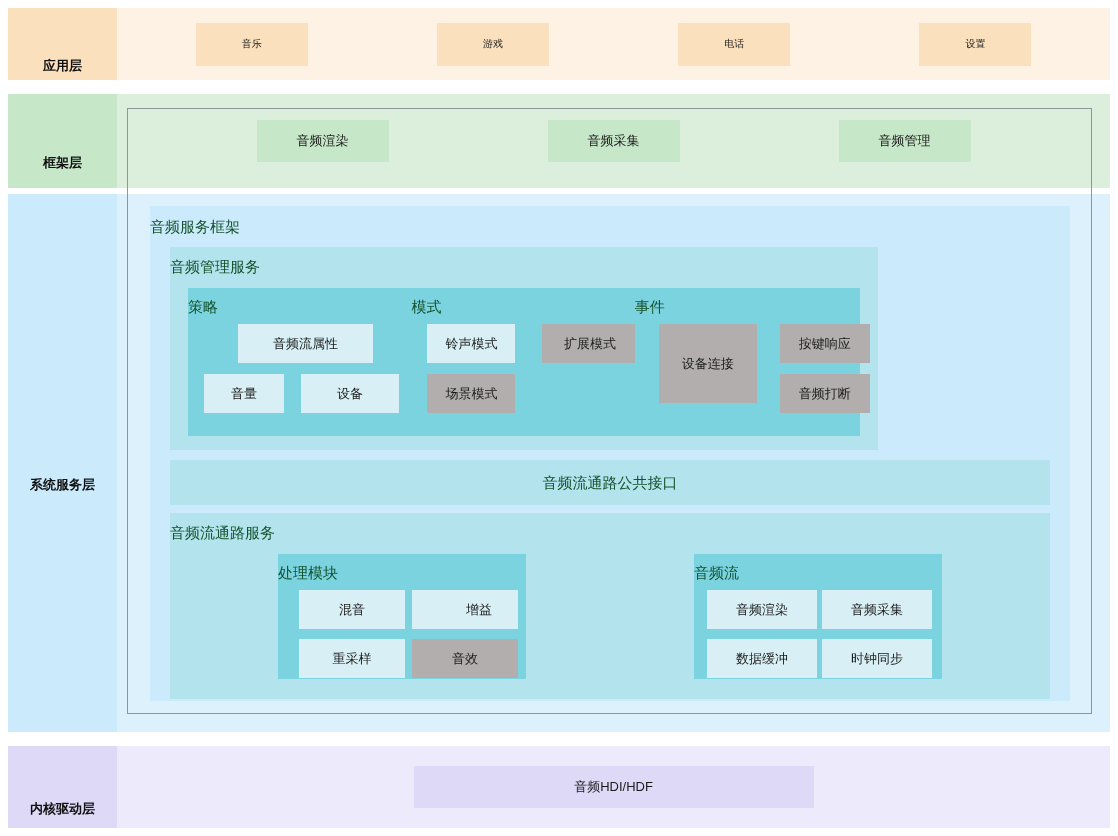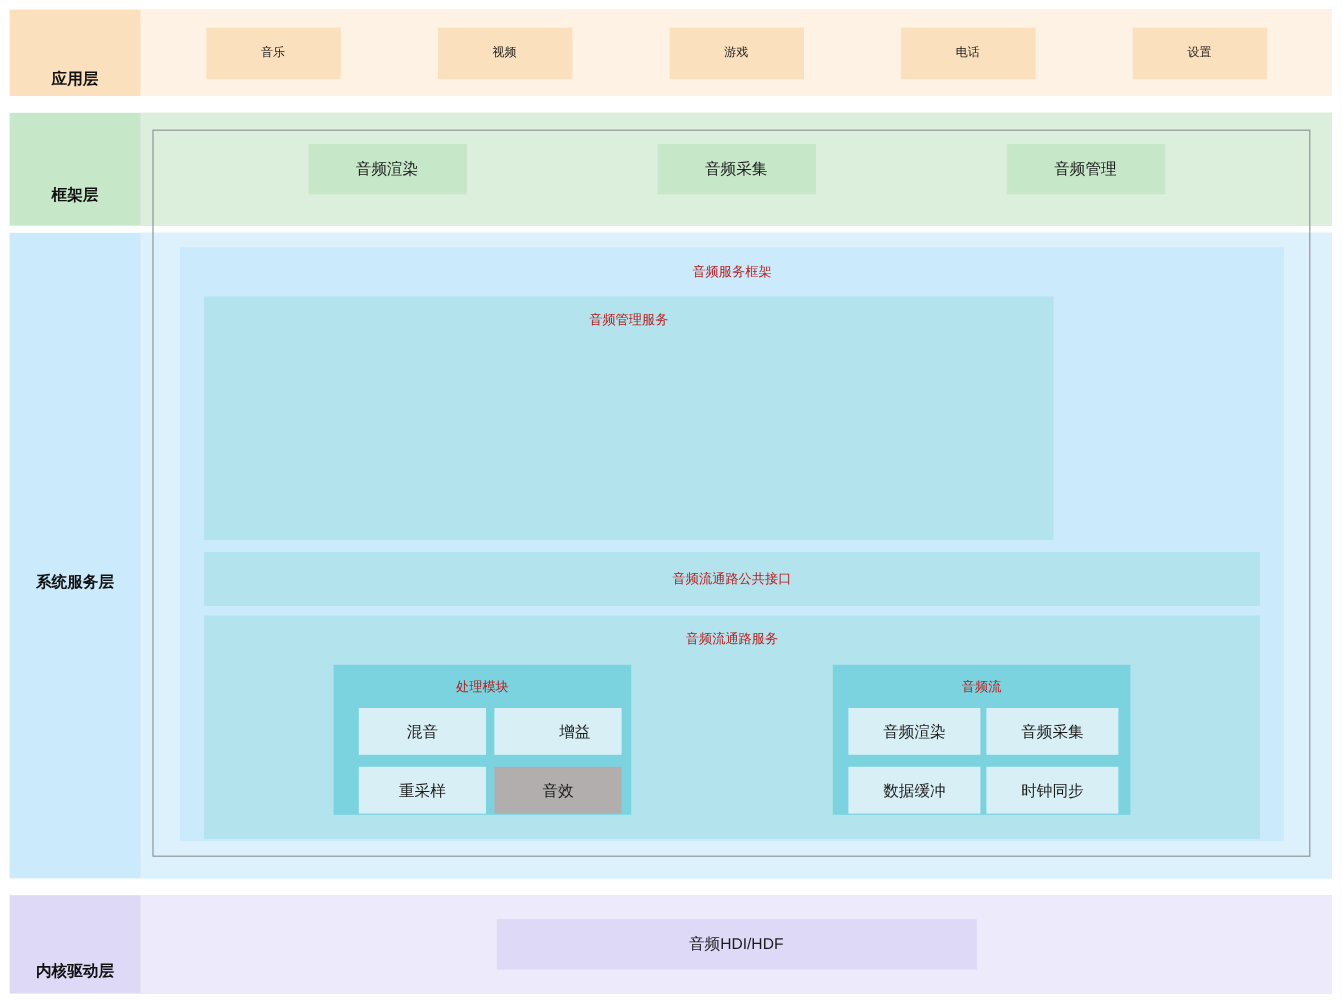--- a/index.html
+++ b/index.html
@@ -148,23 +148,22 @@
     position: absolute;
     left: 150px;
     top: 206px;
     width: 920px;
     height: 495px;
     background: #cbeafb;
     box-sizing: border-box;
     padding-top: 10px;
   }
   .box-title {
-    text-align: center;
-    font-size: 11px;
-    color: #b91c1c;
+    font-size: 15px;
+    color: #14532d;
     line-height: 22px;
   }
 
   #svc-manage {
     position: absolute;
     left: 20px;
     top: 41px;
     width: 708px;
     height: 203px;
     background: #b3e3ec;
@@ -264,21 +263,20 @@
 </style>
 </head>
 <body>
 
 <div id="diagram">
 
   <div class="layer" id="layer-app">
     <div class="layer-label">应用层</div>
     <div class="layer-body">
       <div class="app-chip">音乐</div>
-      <div class="app-chip">视频</div>
       <div class="app-chip">游戏</div>
       <div class="app-chip">电话</div>
       <div class="app-chip">设置</div>
     </div>
   </div>
 
   <div class="layer" id="layer-framework">
     <div class="layer-label">框架层</div>
     <div class="layer-body">
       <div class="fw-chip">音频渲染</div>
@@ -291,20 +289,44 @@
     <div class="layer-label">系统服务层</div>
     <div class="layer-body"></div>
   </div>
 
   <div id="svc-framework">
     <div class="box-title">音频服务框架</div>
 
     <div id="svc-manage">
       <div class="box-title">音频管理服务</div>
 
+      <div class="group-row">
+
+        <div class="group-box" id="grp-policy">
+          <div class="box-title">策略</div>
+          <div class="tile t1">音频流属性</div>
+          <div class="tile t2">音量</div>
+          <div class="tile t3">设备</div>
+        </div>
+
+        <div class="group-box" id="grp-mode">
+          <div class="box-title">模式</div>
+          <div class="tile t1">铃声模式</div>
+          <div class="tile t2 gray">扩展模式</div>
+          <div class="tile t3 gray">场景模式</div>
+        </div>
+
+        <div class="group-box" id="grp-event">
+          <div class="box-title">事件</div>
+          <div class="tile t1 gray">设备连接</div>
+          <div class="tile t2 gray">按键响应</div>
+          <div class="tile t3 gray">音频打断</div>
+        </div>
+
+      </div>
     </div>
 
     <div id="svc-api">
       <div class="box-title">音频流通路公共接口</div>
     </div>
 
     <div id="svc-path">
       <div class="box-title">音频流通路服务</div>
 
       <div class="path-row">

